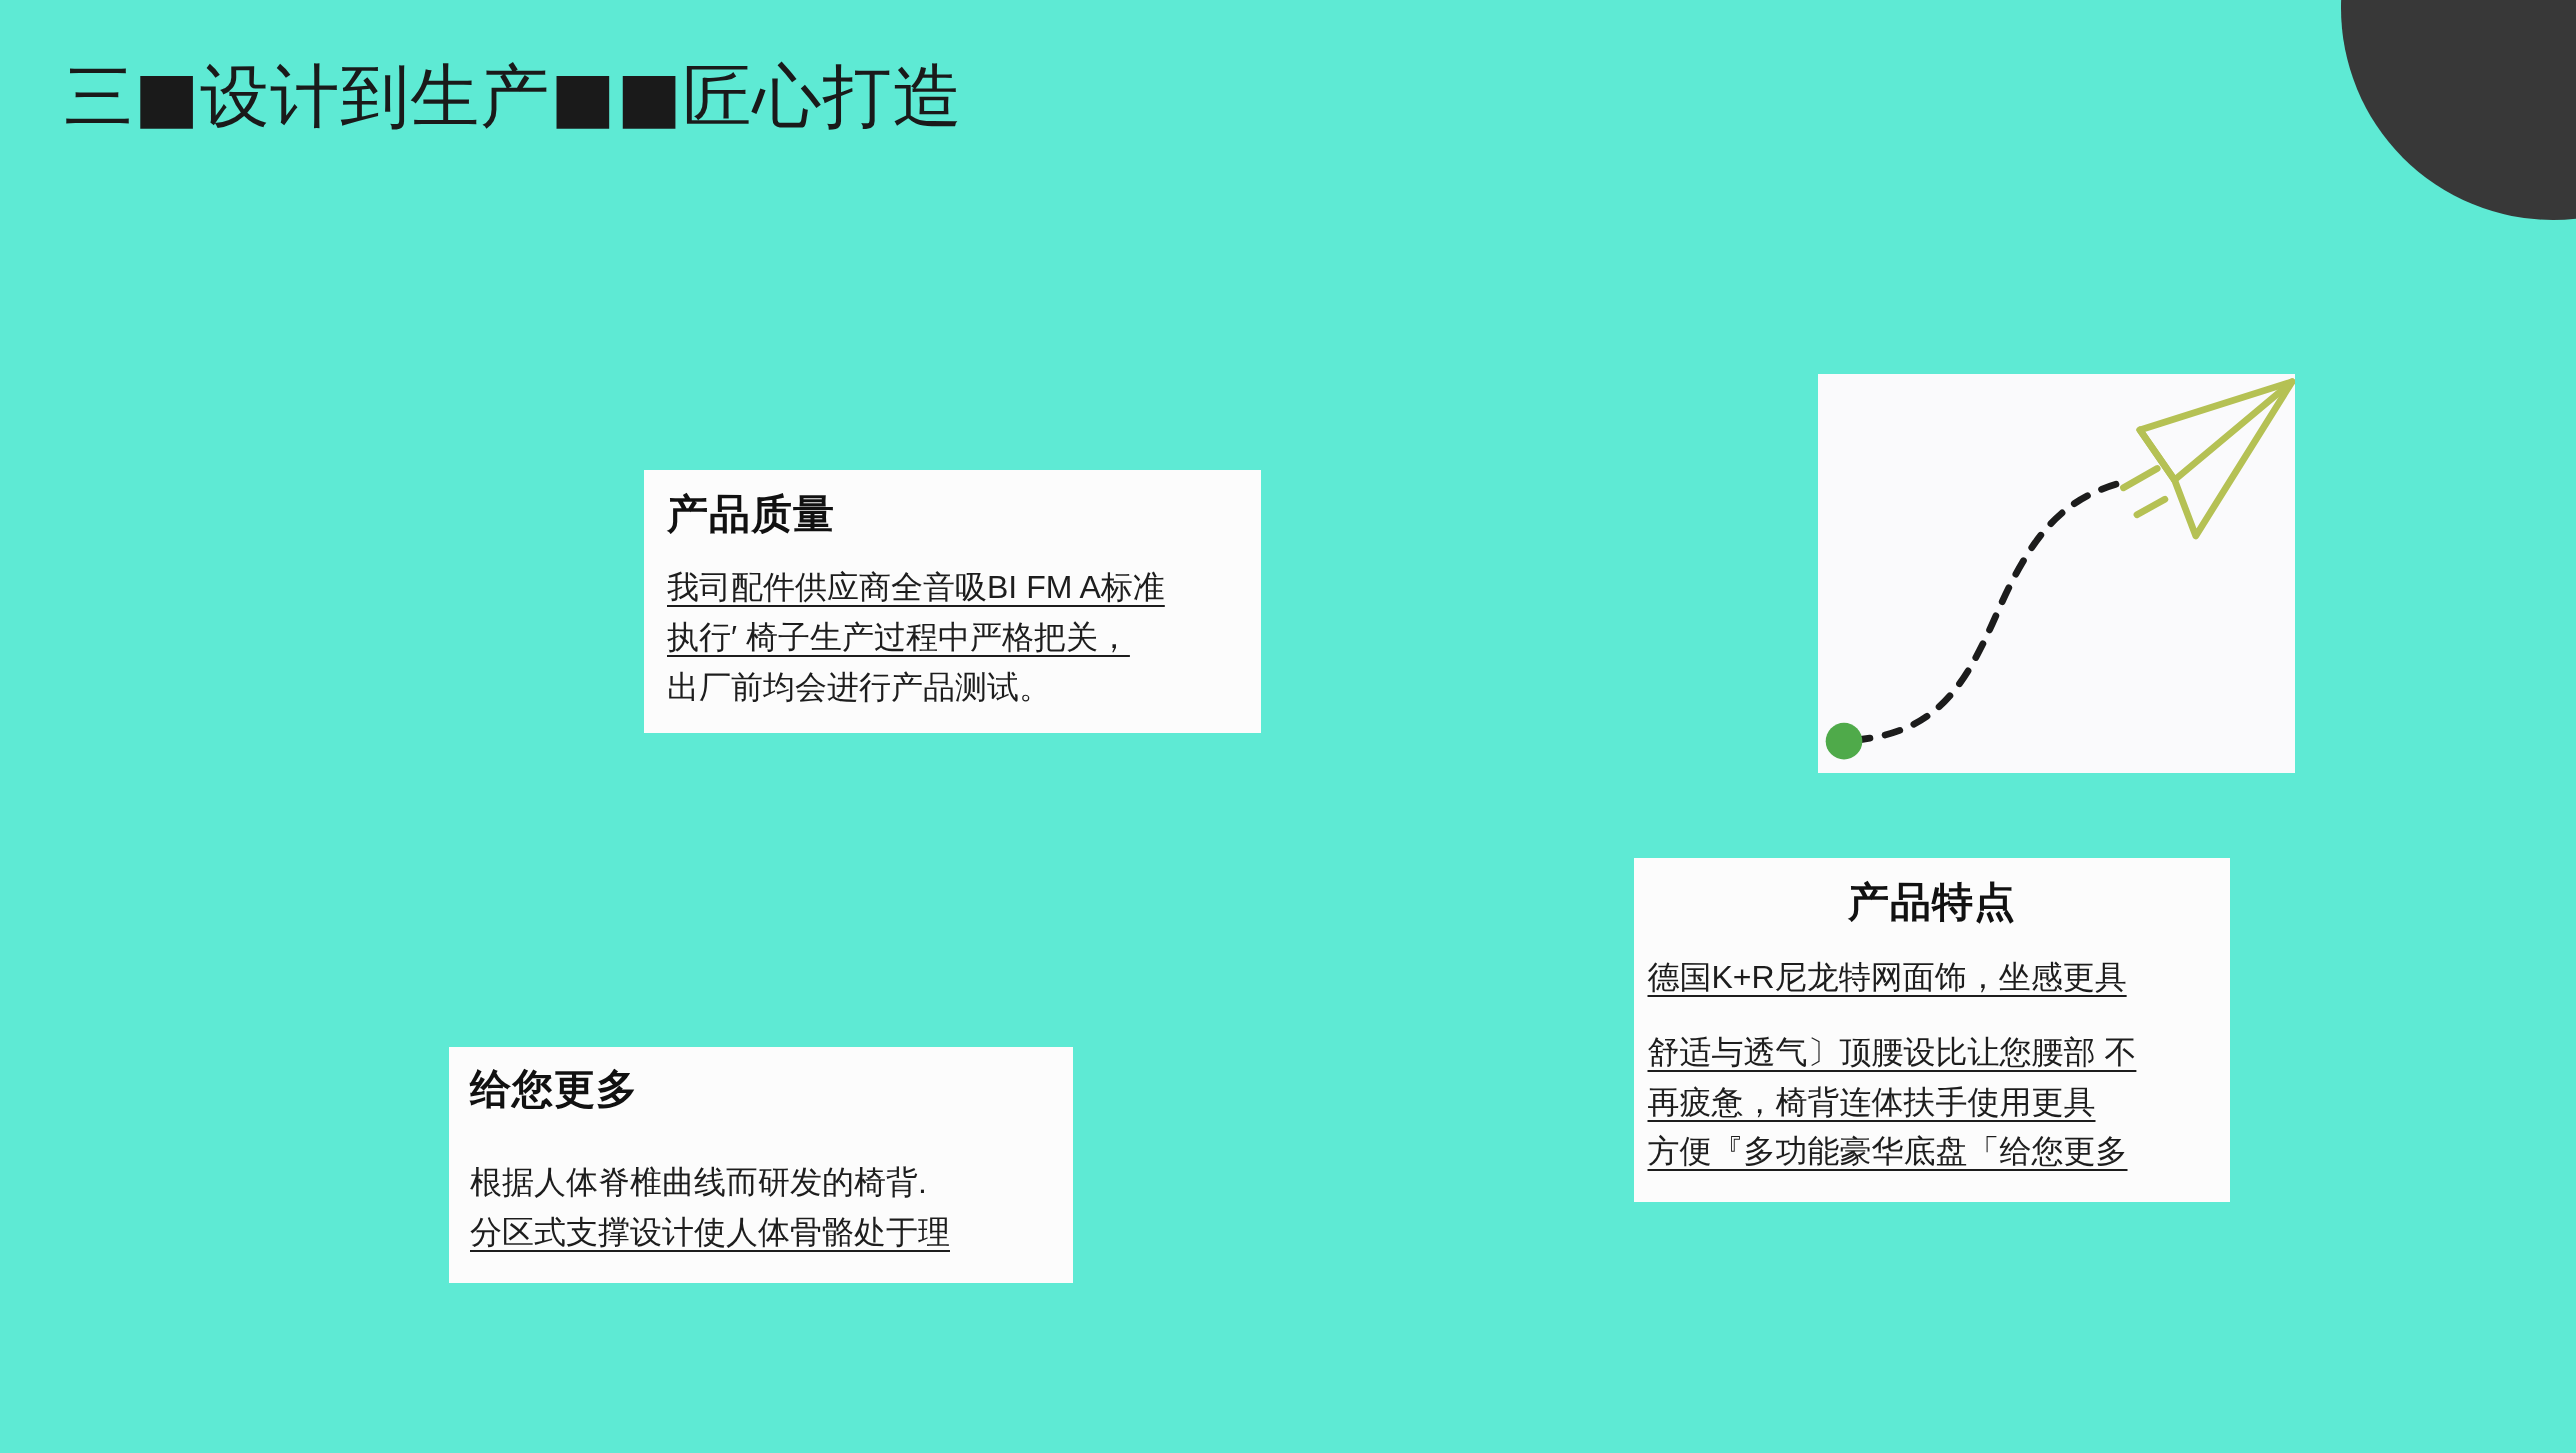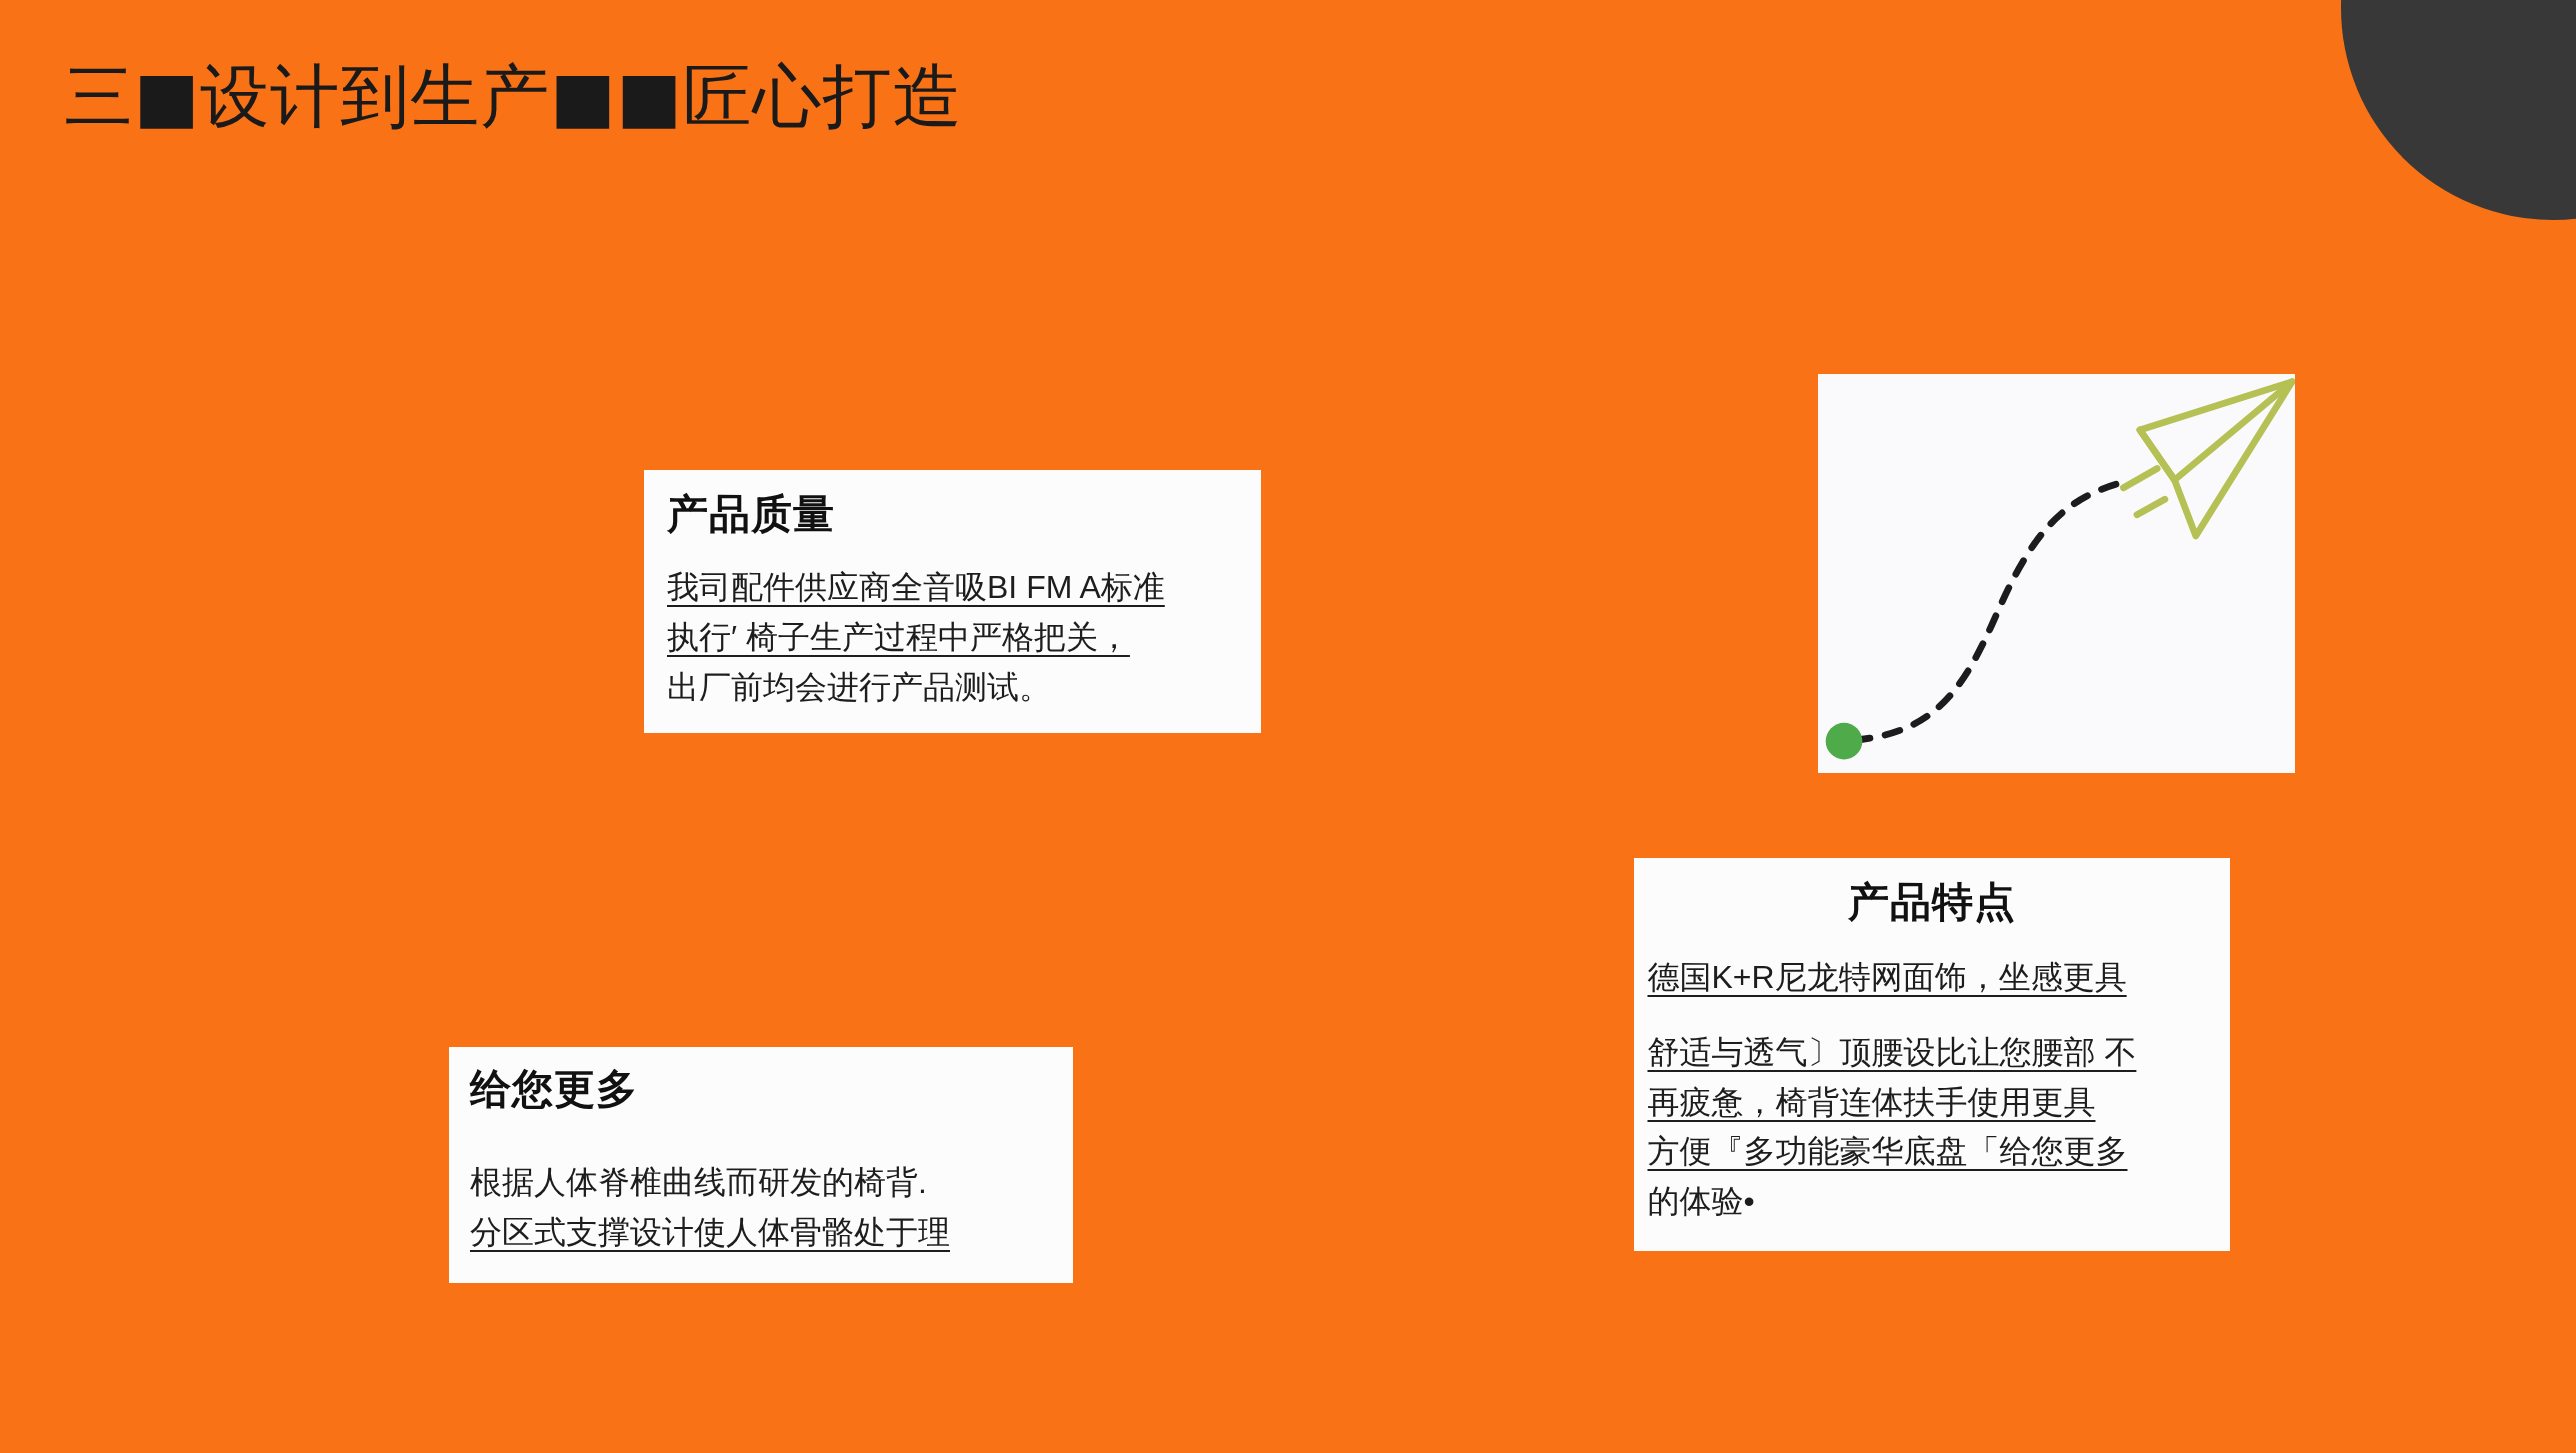--- a/index.html
+++ b/index.html
@@ -7,21 +7,21 @@
     padding: 0;
     background: #ffffff;
   }
   body {
     font-family: "Liberation Sans", "DejaVu Sans", sans-serif;
   }
   #slide {
     position: relative;
     width: 2576px;
     height: 1453px;
-    background: #f97316;
+    background: #5eead4;
     overflow: hidden;
   }
 
   
   .corner-circle {
     position: absolute;
     left: 2341px;
     top: -204px;
     width: 424px;
     height: 424px;
@@ -144,21 +144,20 @@
     </div>
   </div>
 
   <div class="card" id="card-features">
     <div class="card-heading">产品特点</div>
     <div class="card-body">
       <span class="line u">德国K+R尼龙特网面饰，坐感更具</span>
       <span class="line u gap">舒适与透气〕顶腰设比让您腰部 不</span>
       <span class="line u">再疲惫，椅背连体扶手使用更具</span>
       <span class="line u">方便『多功能豪华底盘「给您更多</span>
-      <span class="line">的体验•</span>
     </div>
   </div>
 
   <div id="illustration">
     <svg viewBox="0 0 495 414" xmlns="http://www.w3.org/2000/svg">
 
       <path d="M 38 380 C 120 372 150 330 185 250 C 222 165 255 128 318 112" fill="none" stroke="#1c1c1c" stroke-width="7" stroke-linecap="round" stroke-dasharray="16 16"></path>
 
       <circle cx="27" cy="381" r="19" fill="#4faa4a"></circle>
 

